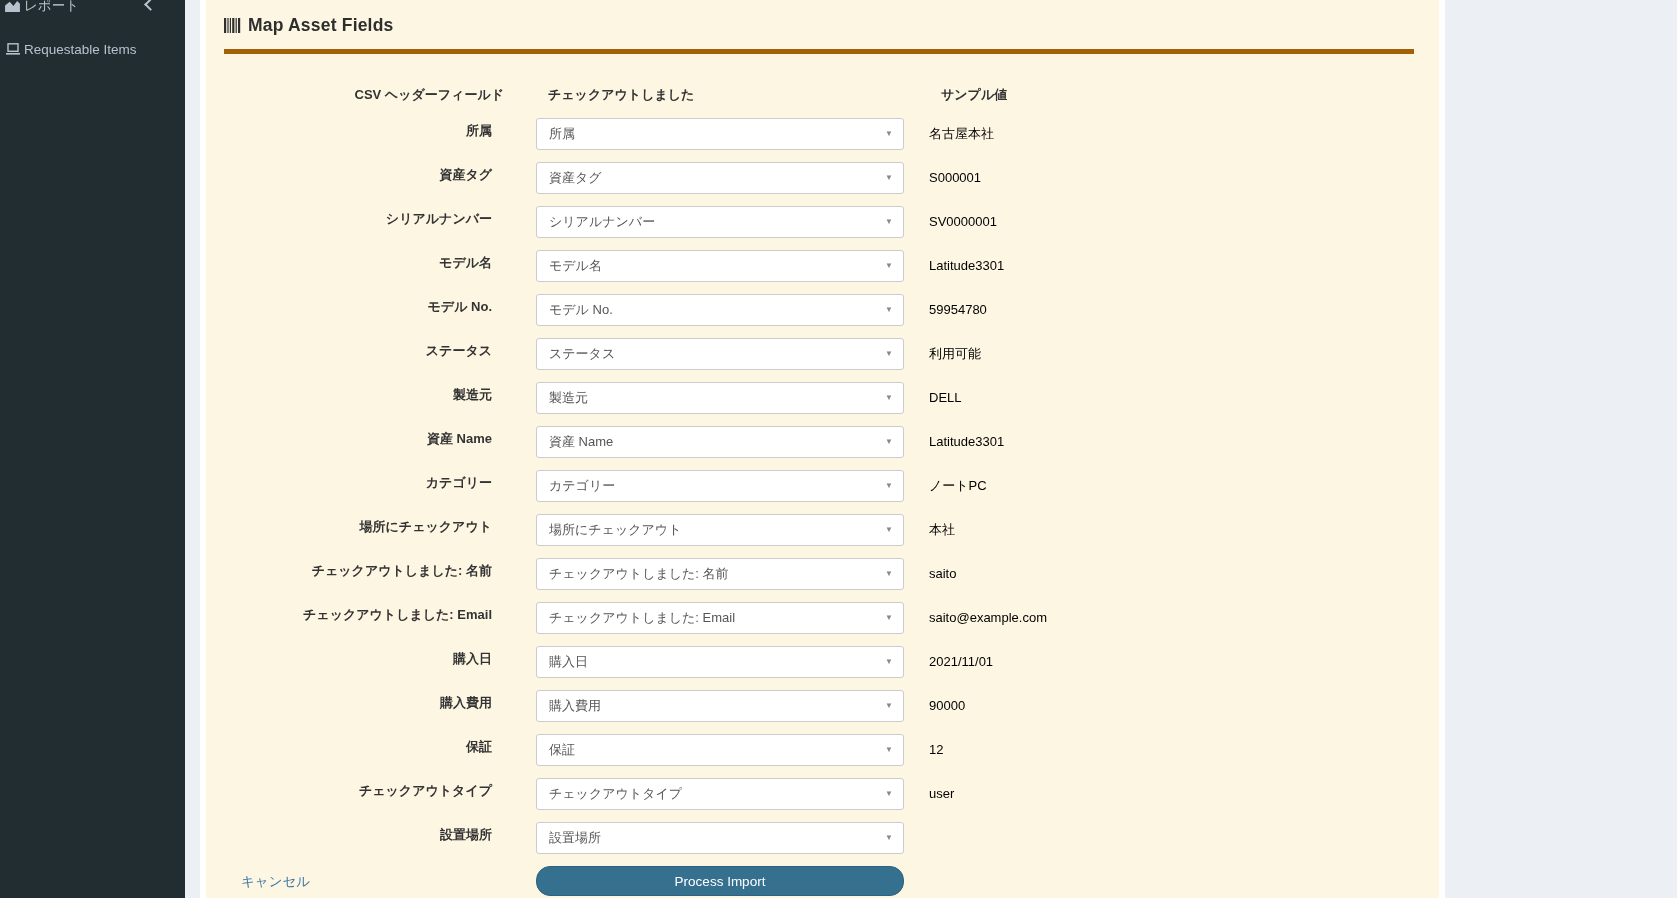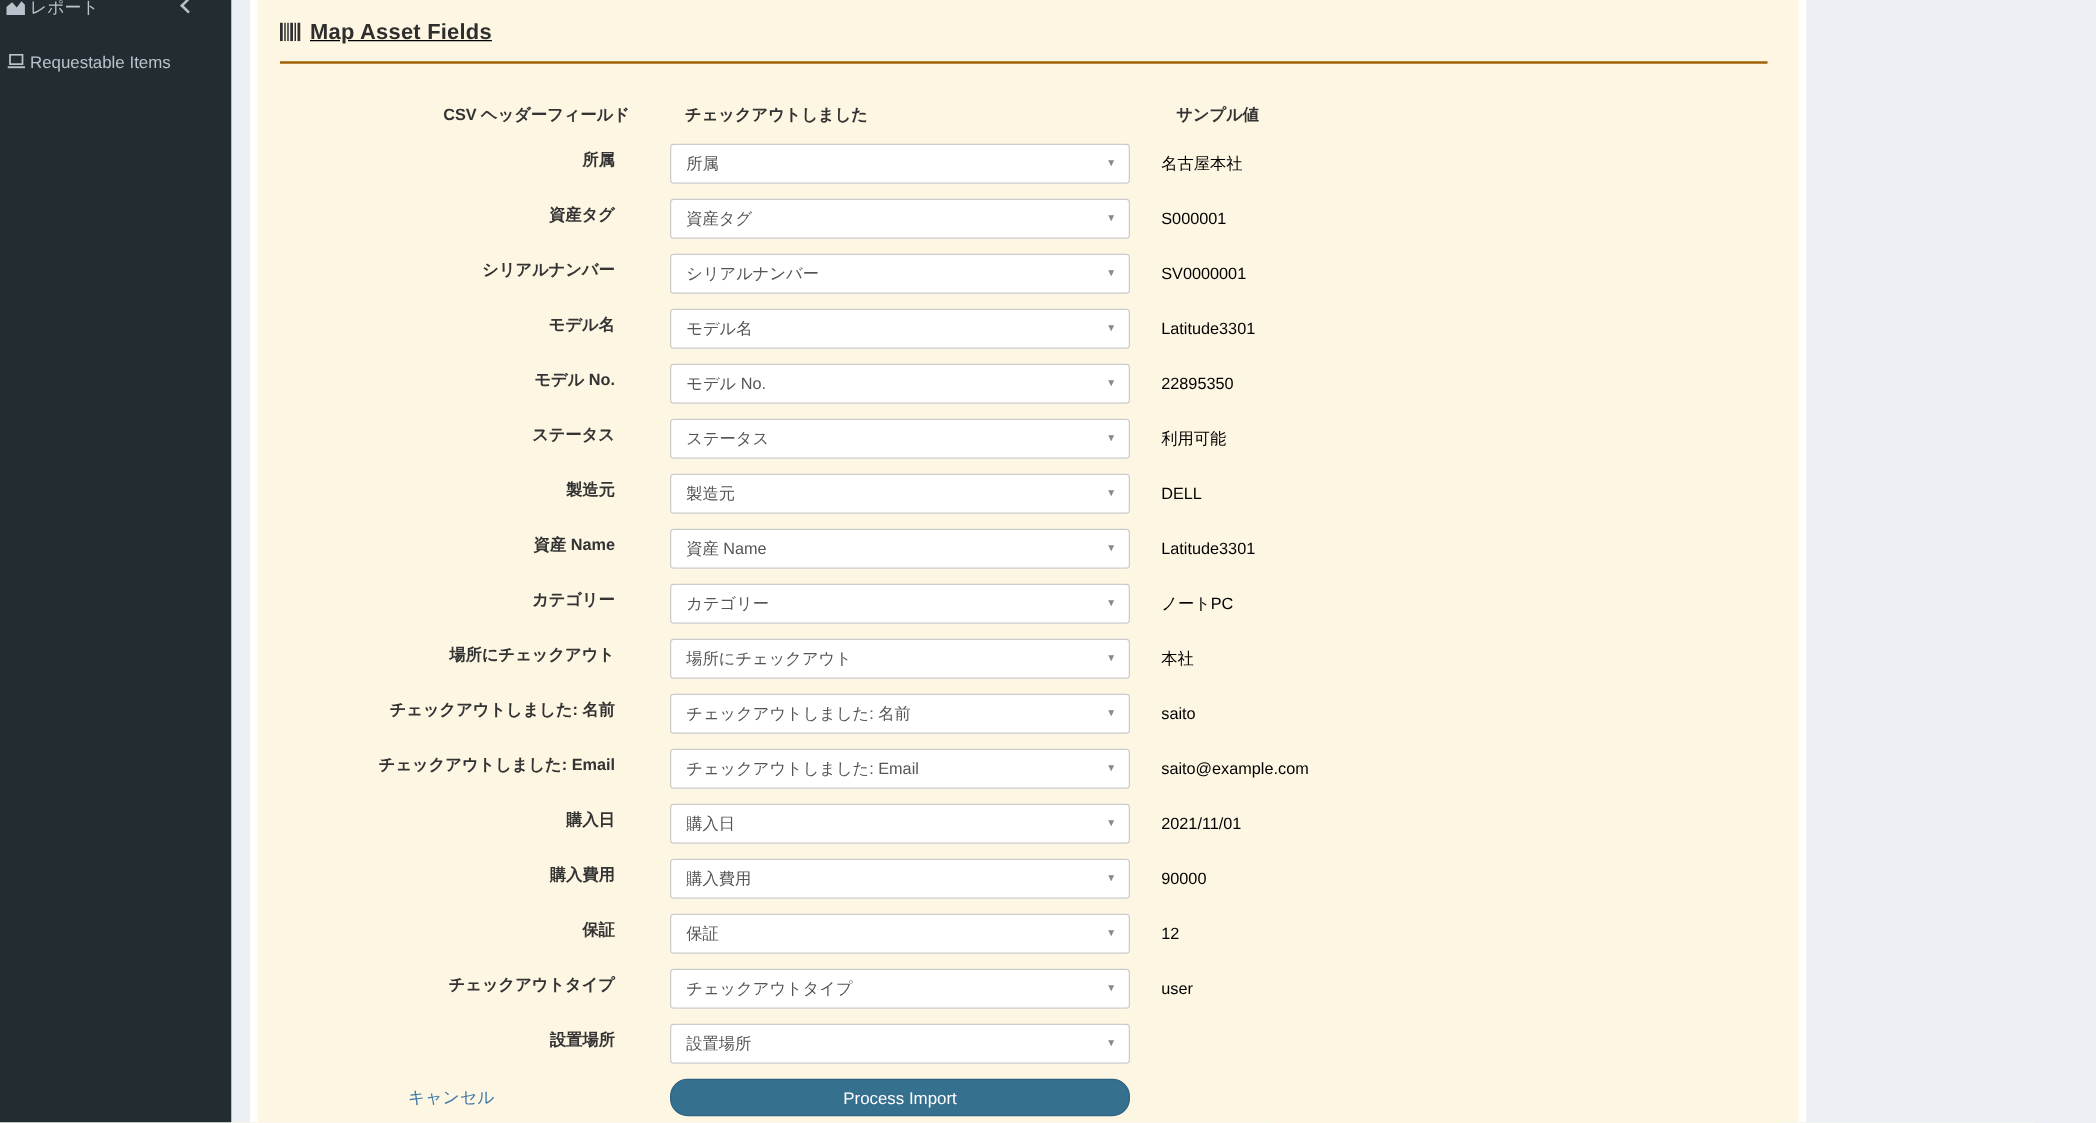--- a/index.html
+++ b/index.html
@@ -31,22 +31,22 @@
   .content-card{
     position:absolute;left:200px;top:0;width:1245px;height:898px;
     background:#ffffff;padding:0 6px;box-sizing:border-box;z-index:1;
   }
   .panel{
     width:100%;height:100%;background:#fdf6e3;box-sizing:border-box;
     padding:0;
   }
   .panel-header{
     margin:0 25px 0 18px;padding:15px 0 13px 0;
-    border-bottom:2px solid #a16207;
-    display:flex;align-items:center;text-decoration:underline;
+    border-bottom:5px solid #a16207;
+    display:flex;align-items:center;
   }
   .panel-title{
     font-size:17.5px;font-weight:bold;color:#2e2e2e;letter-spacing:.2px;
   }
   .barcode{display:inline-flex;margin-right:7px;}
   
   .form-area{padding:33px 0 0 0;}
   .frow{display:flex;align-items:flex-start;}
   .c1{width:286px;text-align:right;flex:none;}
   .c2{width:368px;margin-left:44px;flex:none;position:relative;}
@@ -68,21 +68,21 @@
     position:absolute;right:11px;top:12px;
     font-size:8px;color:#888;line-height:8px;pointer-events:none;
   }
   .sample-val{font-size:13px;color:#000000;line-height:32px;white-space:nowrap;}
   
   .action-row{margin-top:11px;align-items:center;}
   .cancel-link{
     font-size:13.5px;text-decoration:none;cursor:pointer;
     display:inline-block;
   }
-  .action-row .c1{text-align:center;padding-left:24px;box-sizing:border-box;}
+  .action-row .c1{text-align:left;padding-left:35px;box-sizing:border-box;}
   .submit-btn{
     display:block;width:100%;height:30px;box-sizing:border-box;
     border-radius:14px;border:1px solid #2e6284;
     color:#fff;font-size:13.5px;text-align:center;line-height:28px;
     cursor:pointer;font-family:inherit;
   }
 </style>
 </head>
 <body style="background: rgb(236, 240, 245);">
 
@@ -178,21 +178,21 @@
   </div>
 
   <div class="frow map-row">
     <div class="c1 field-label">モデル No.</div>
     <div class="c2">
       <div class="select-box">
         <span class="select-text">モデル No.</span>
       </div>
       <span class="caret-icon">▼</span>
     </div>
-    <div class="c3 sample-val">22895350</div>
+    <div class="c3 sample-val">59954780</div>
   </div>
 
   <div class="frow map-row">
     <div class="c1 field-label">ステータス</div>
     <div class="c2">
       <div class="select-box">
         <span class="select-text">ステータス</span>
       </div>
       <span class="caret-icon">▼</span>
     </div>

